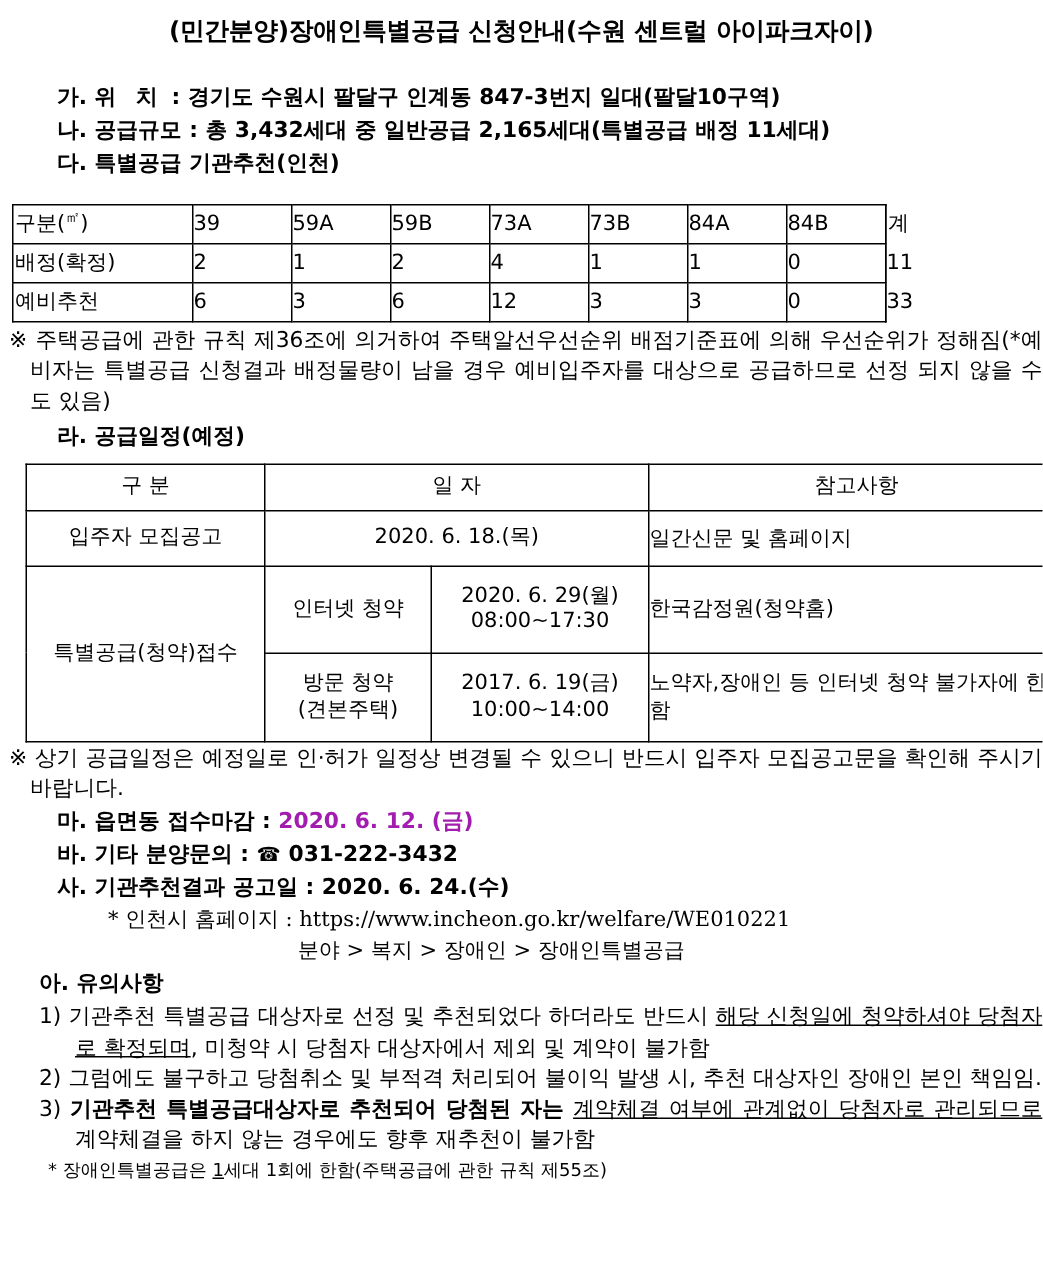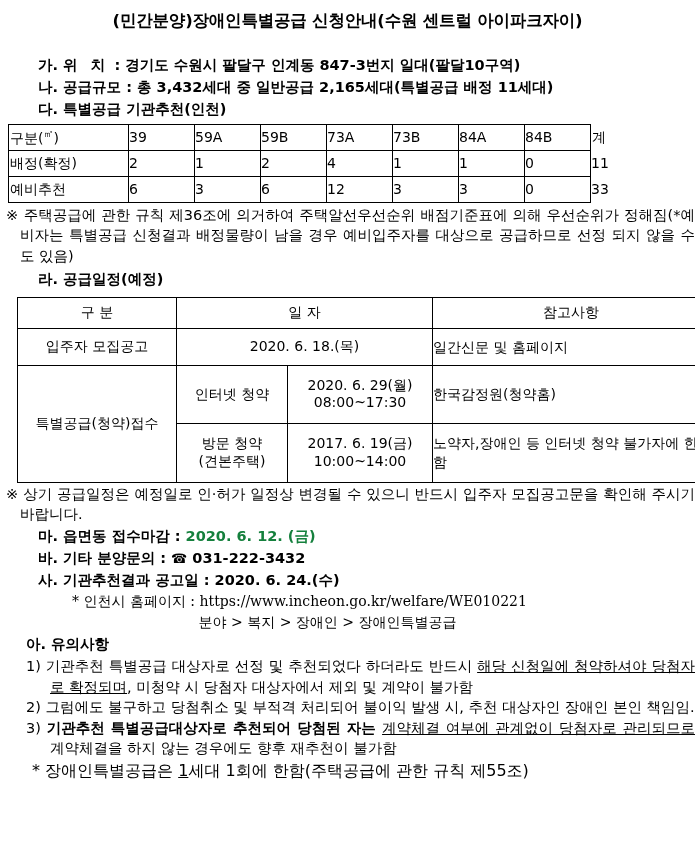--- a/index.html
+++ b/index.html
@@ -28,38 +28,38 @@
 
   
   .section-line{
     margin-left:38px;
     font-size:14.5px;
     font-weight:bold;
     white-space:nowrap;
     line-height:1.52;
   }
   .spaced{letter-spacing:0.28em;}
-  .blue{color:#15803d;}
+  .blue{color:#a21caf;}
 
   .gap-before-a{height:22px;}
 
   
   table{border-collapse:collapse;}
   .tbl td,.tbl th{
     border:1px solid #000;
     font-weight:normal;
     font-size:14px;
     padding:0;
     vertical-align:middle;
   }
 
   
   .tbl-alloc{
     margin-left:8px;
-    margin-top:4px;
+    margin-top:16px;
     width:562px;
     table-layout:fixed;
   }
   .tbl-alloc td{height:25px;text-align:left;}
   .tbl-alloc td.lbl{text-align:left;padding-left:1px;}
   .tbl-alloc .sup{font-size:10px;vertical-align:super;}
 
   
   .note{
     margin-top:2px;
@@ -119,21 +119,21 @@
     text-indent:-24px;
     font-size:14.5px;
     line-height:1.42;
     text-align:justify;
     text-align-last:left;
   }
   .star-item{
     margin-left:32px;
     padding-left:16px;
     text-indent:-16px;
-    font-size:16px;
+    font-size:12px;
     line-height:1.5;
   }
   u.ul{text-decoration:underline;text-underline-offset:1px;}
   b.bd{font-weight:bold;}
   .phone-glyph{font-family:"DejaVu Sans",sans-serif;font-size:13px;}
 </style>
 </head>
 <body>
 
 <div class="page">

